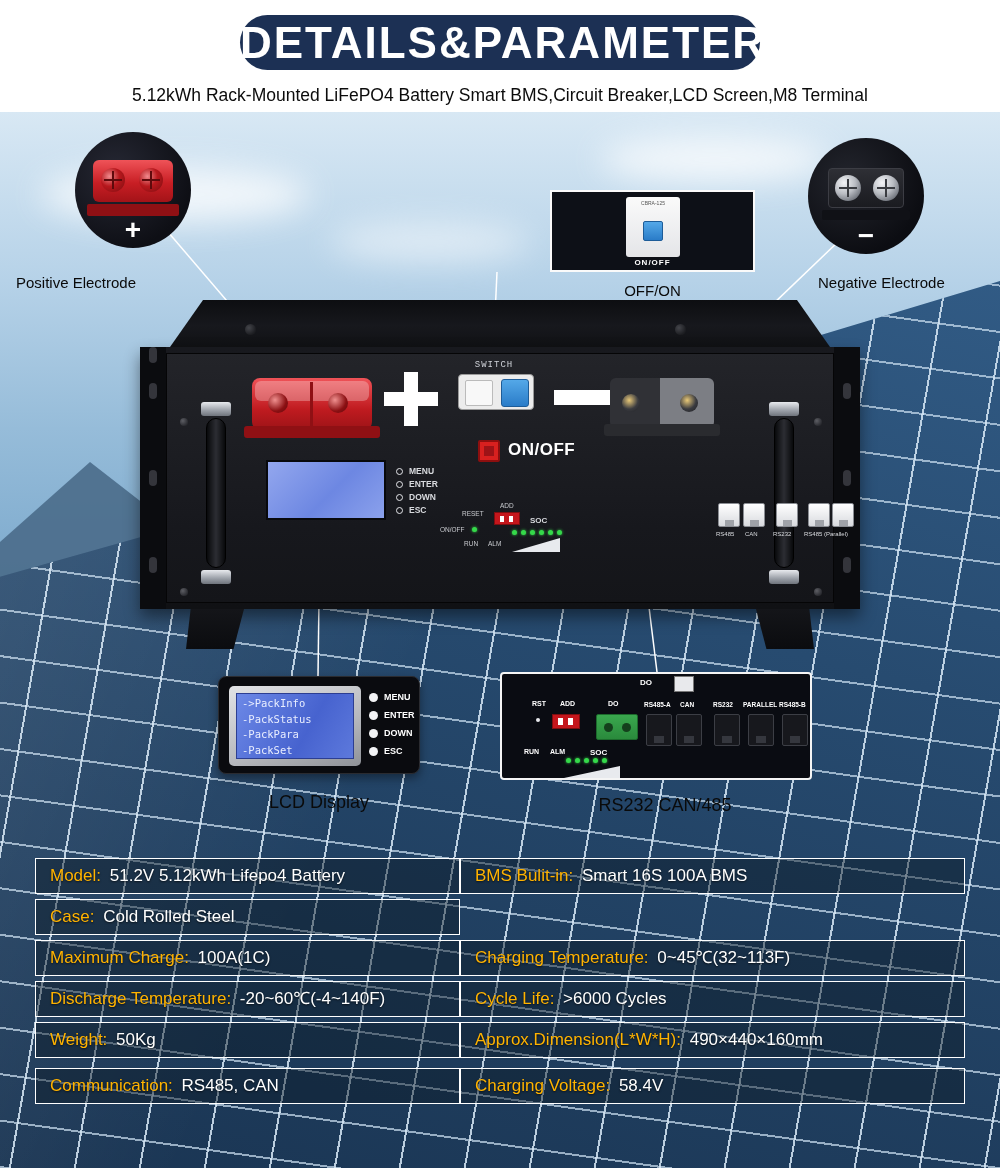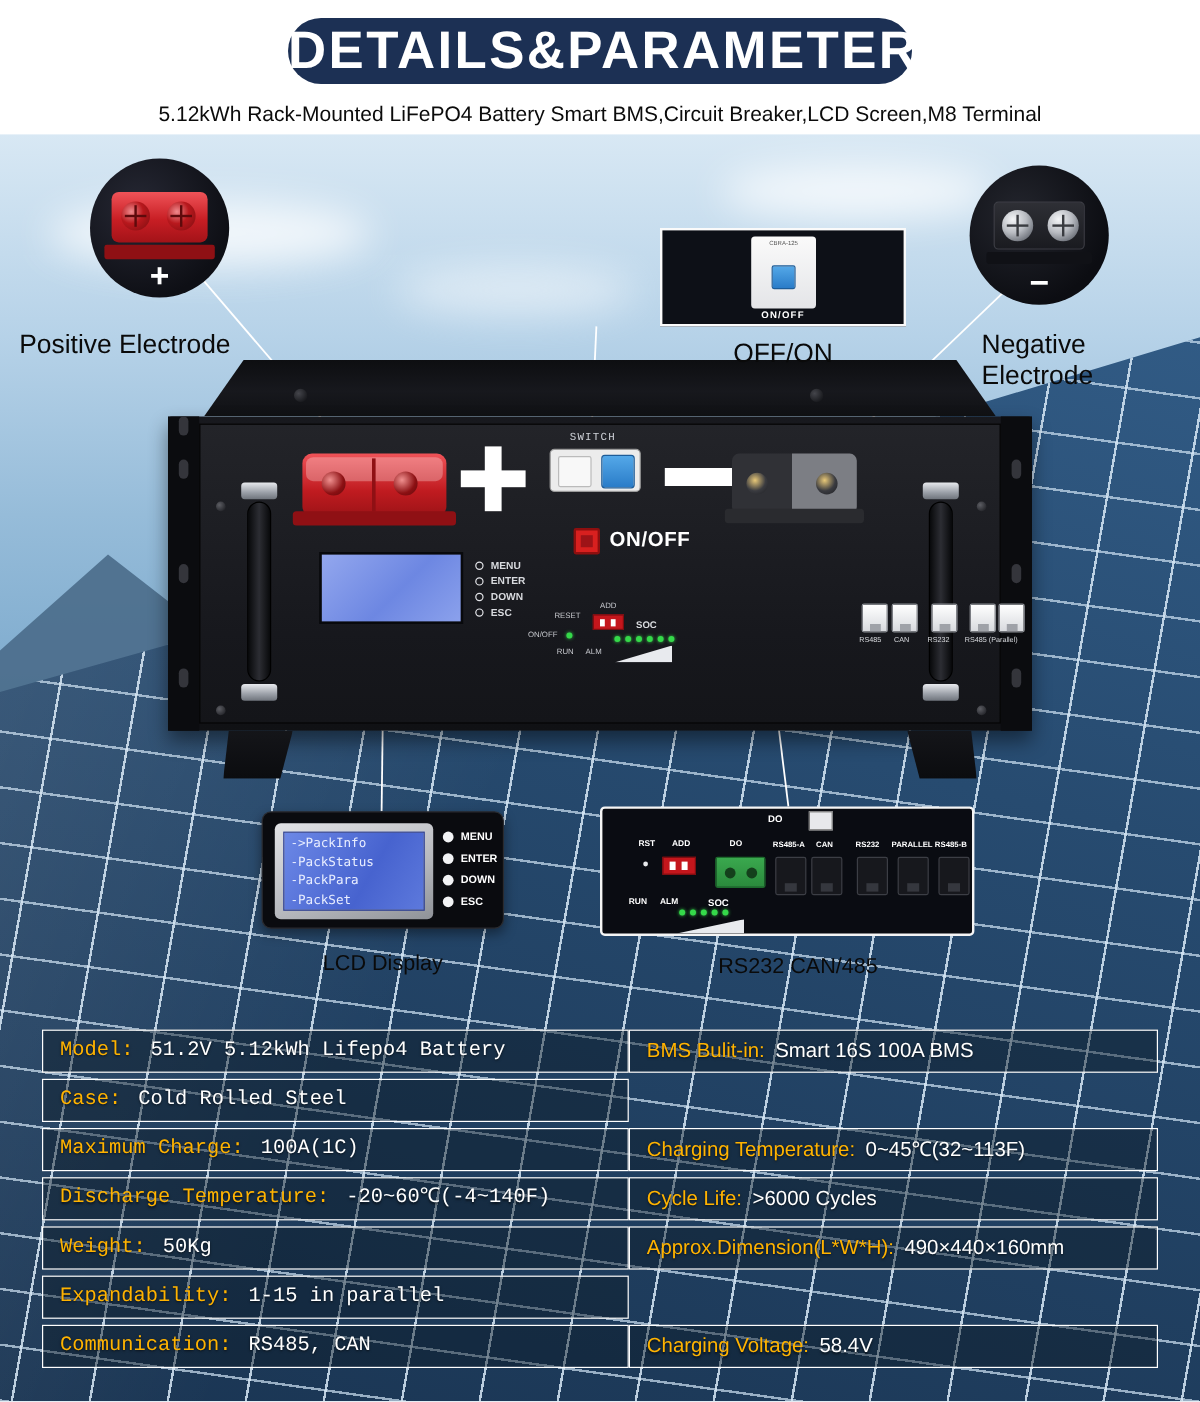--- a/index.html
+++ b/index.html
@@ -136,21 +136,21 @@
     font-weight:bold; color:#fff; line-height:28px; }
   .nterm { position:absolute; left:20px; top:30px; width:76px; height:40px; border-radius:4px;
     background:linear-gradient(180deg,#2e2f35,#1a1b20); border:1px solid #3c3d44; }
   .nscrew { position:absolute; width:26px; height:26px; border-radius:50%;
     background:radial-gradient(circle at 35% 30%, #f4f5f7, #b9bcc2 45%, #787c84 75%, #4e5158); }
   .nscrew::before, .nscrew::after { content:""; position:absolute; background:#3a3c41; }
   .nscrew::before { left:12px; top:4px; width:2px; height:18px; }
   .nscrew::after { left:4px; top:12px; width:18px; height:2px; }
   .nbase { position:absolute; left:14px; top:72px; width:88px; height:10px; background:#101116; border-radius:2px; }
 
-  .co-label { position:absolute; font-size:22px; color:#0a0a0a; z-index:4; }
+  .co-label { position:absolute; font-size:15px; color:#0a0a0a; z-index:4; }
 
   .breaker-box { position:absolute; left:550px; top:190px; width:205px; height:82px;
     background:#0d1017; border:2px solid #fafafa; z-index:3; }
   .bdevice { position:absolute; left:74px; top:5px; width:54px; height:60px; border-radius:3px;
     background:linear-gradient(180deg,#fafafa,#e4e5e8); }
   .bmodel { position:absolute; left:0; right:0; top:3px; text-align:center; font-size:5px; color:#555; }
   .btoggle { position:absolute; left:17px; top:24px; width:20px; height:20px; border-radius:2px;
     background:linear-gradient(180deg,#54a8e8,#2a7cc8); border:1px solid #1d5c98; }
   .b-onoff { position:absolute; left:0; right:0; bottom:3px; text-align:center; font-size:8px;
     font-weight:bold; color:#fff; letter-spacing:1px; }
@@ -183,21 +183,21 @@
   .cramp { position:absolute; left:62px; top:92px; width:56px; height:12px; background:#e8eaee;
     clip-path:polygon(0 100%,100% 0,100% 100%); }
 
   .lines-svg { position:absolute; left:0; top:0; width:1000px; height:1168px; z-index:2; pointer-events:none; }
 
   
   .spec-table { position:absolute; left:35px; top:858px; width:930px; z-index:4; }
   .spec-row { display:flex; margin-bottom:5px; }
   .spec-cell { height:36px; line-height:34px; border:1px solid #fff;
     background:rgba(12,24,36,.45); padding-left:14px; font-size:17px; white-space:nowrap; overflow:hidden; }
-  .spec-cell.left { width:489px;font-family:Liberation Mono, monospace; }
+  .spec-cell.left { width:425px; }
   .spec-cell.right { flex:1; margin-left:0; }
   .spec-label { color:#ffb300; text-shadow:0 1px 2px rgba(0,0,0,.65); }
   .spec-value { color:#ffffff; margin-left:4px; text-shadow:0 1px 2px rgba(0,0,0,.65); }
 </style>
 </head>
 <body>
 
 <div class="stage">
 
   <div class="banner">DETAILS&amp;PARAMETERS</div>
@@ -478,24 +478,20 @@
         <span class="spec-label">Weight:</span>
         <span class="spec-value">50Kg</span>
       </div>
       <div class="spec-cell right">
         <span class="spec-label">Approx.Dimension(L*W*H):</span>
         <span class="spec-value">490×440×160mm</span>
       </div>
     </div>
 
     <div class="spec-row">
-      <div class="spec-cell left">
-        <span class="spec-label">Expandability:</span>
-        <span class="spec-value">1-15 in parallel</span>
-      </div>
     </div>
 
     <div class="spec-row">
       <div class="spec-cell left">
         <span class="spec-label">Communication:</span>
         <span class="spec-value">RS485, CAN</span>
       </div>
       <div class="spec-cell right">
         <span class="spec-label">Charging Voltage:</span>
         <span class="spec-value">58.4V</span>

